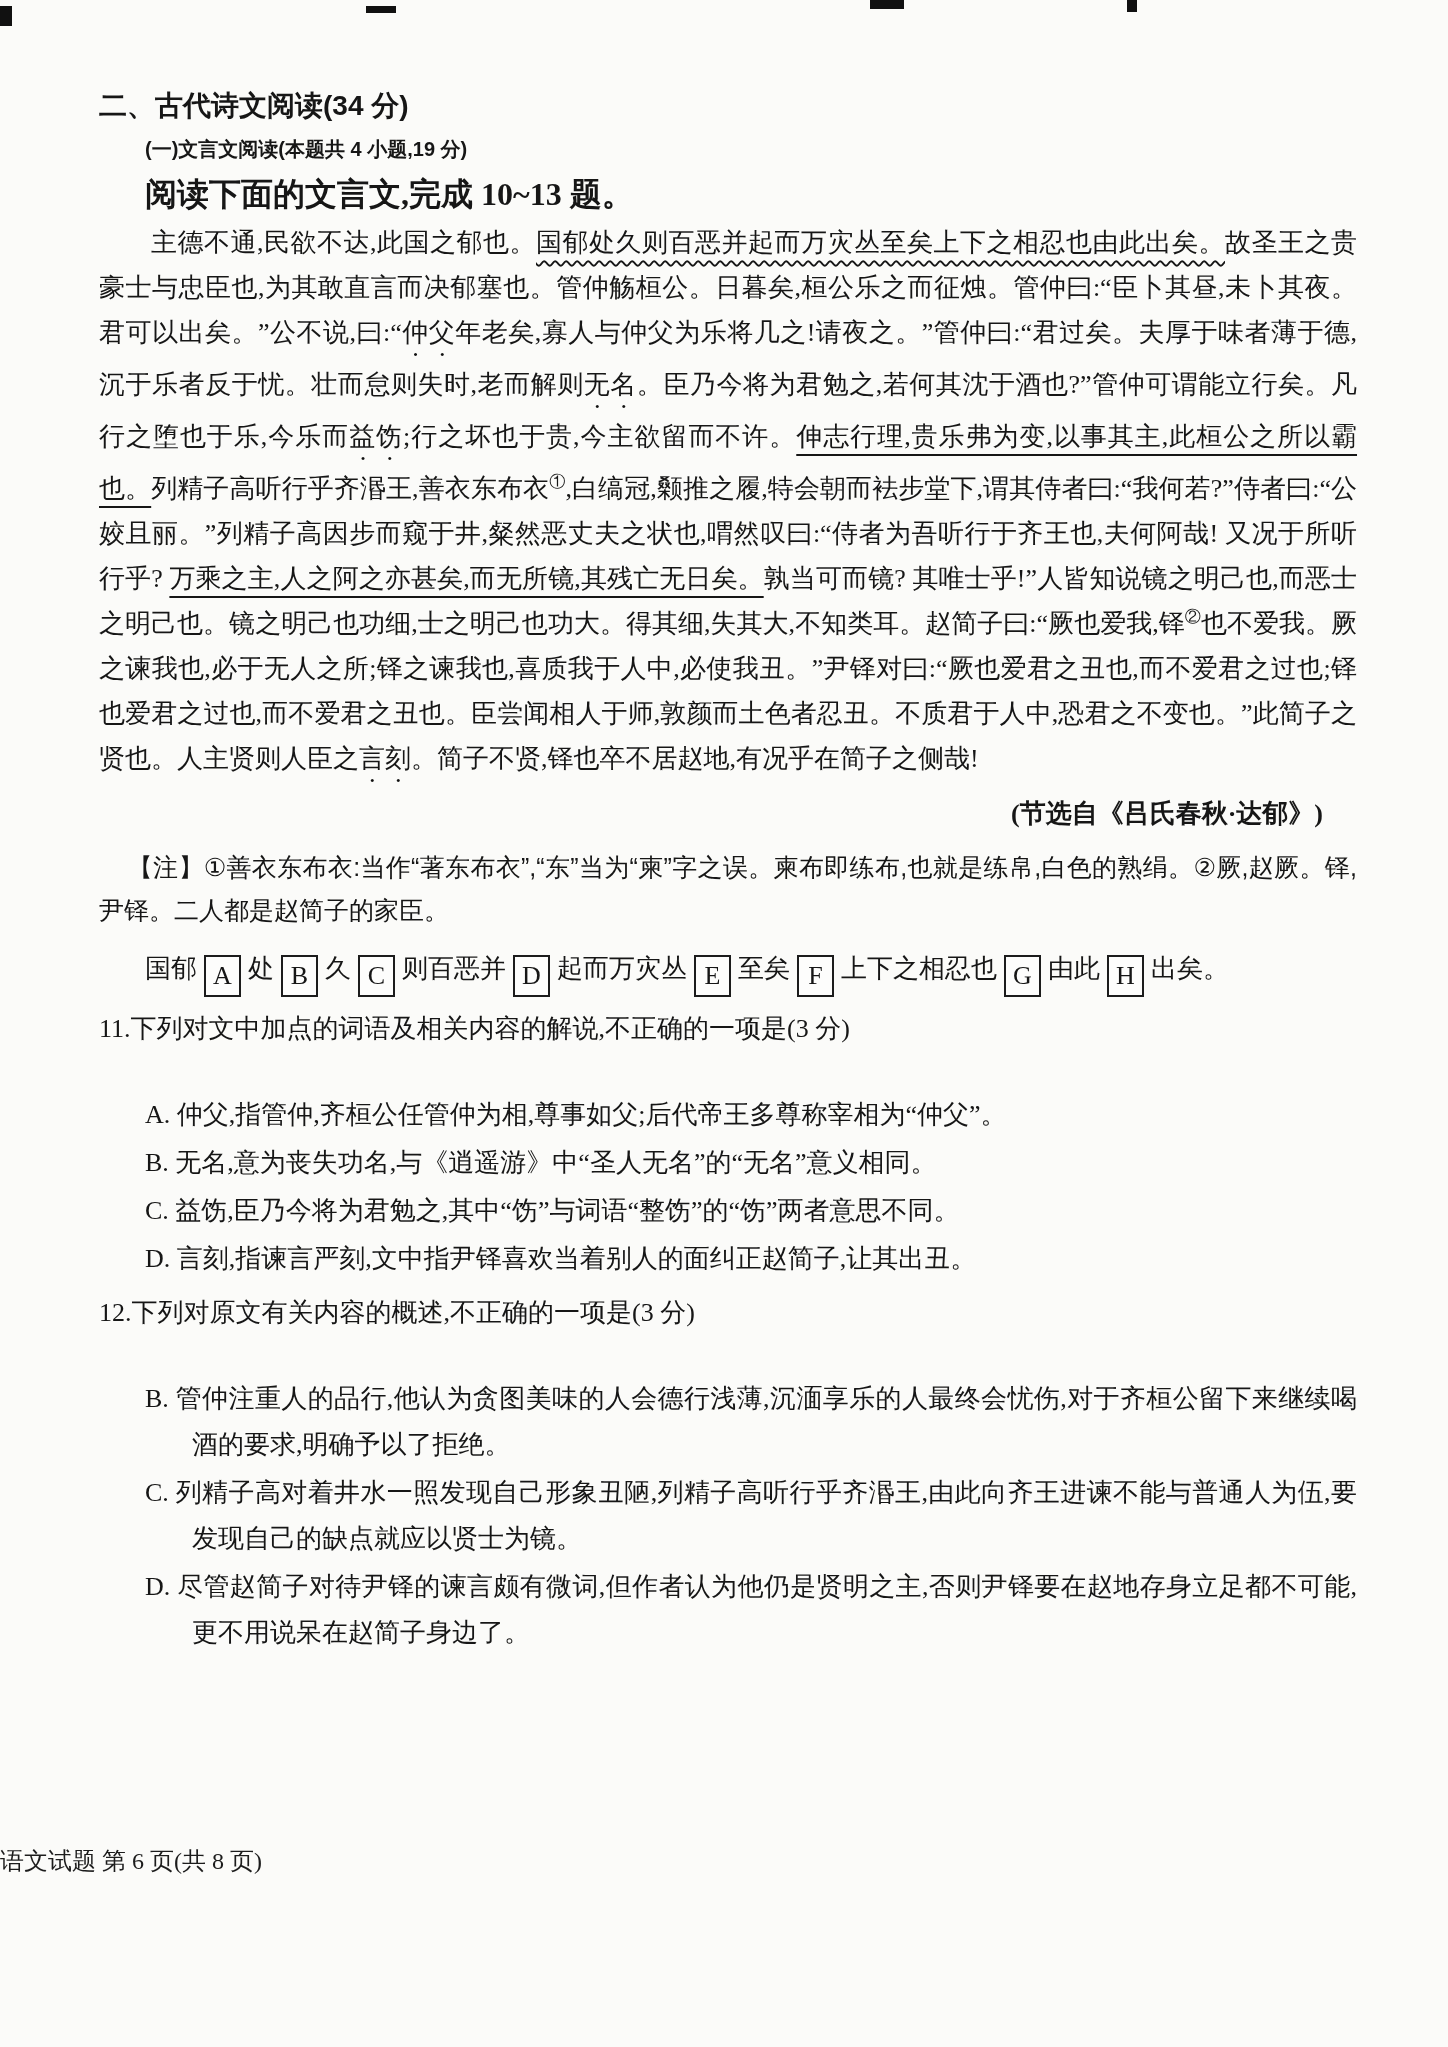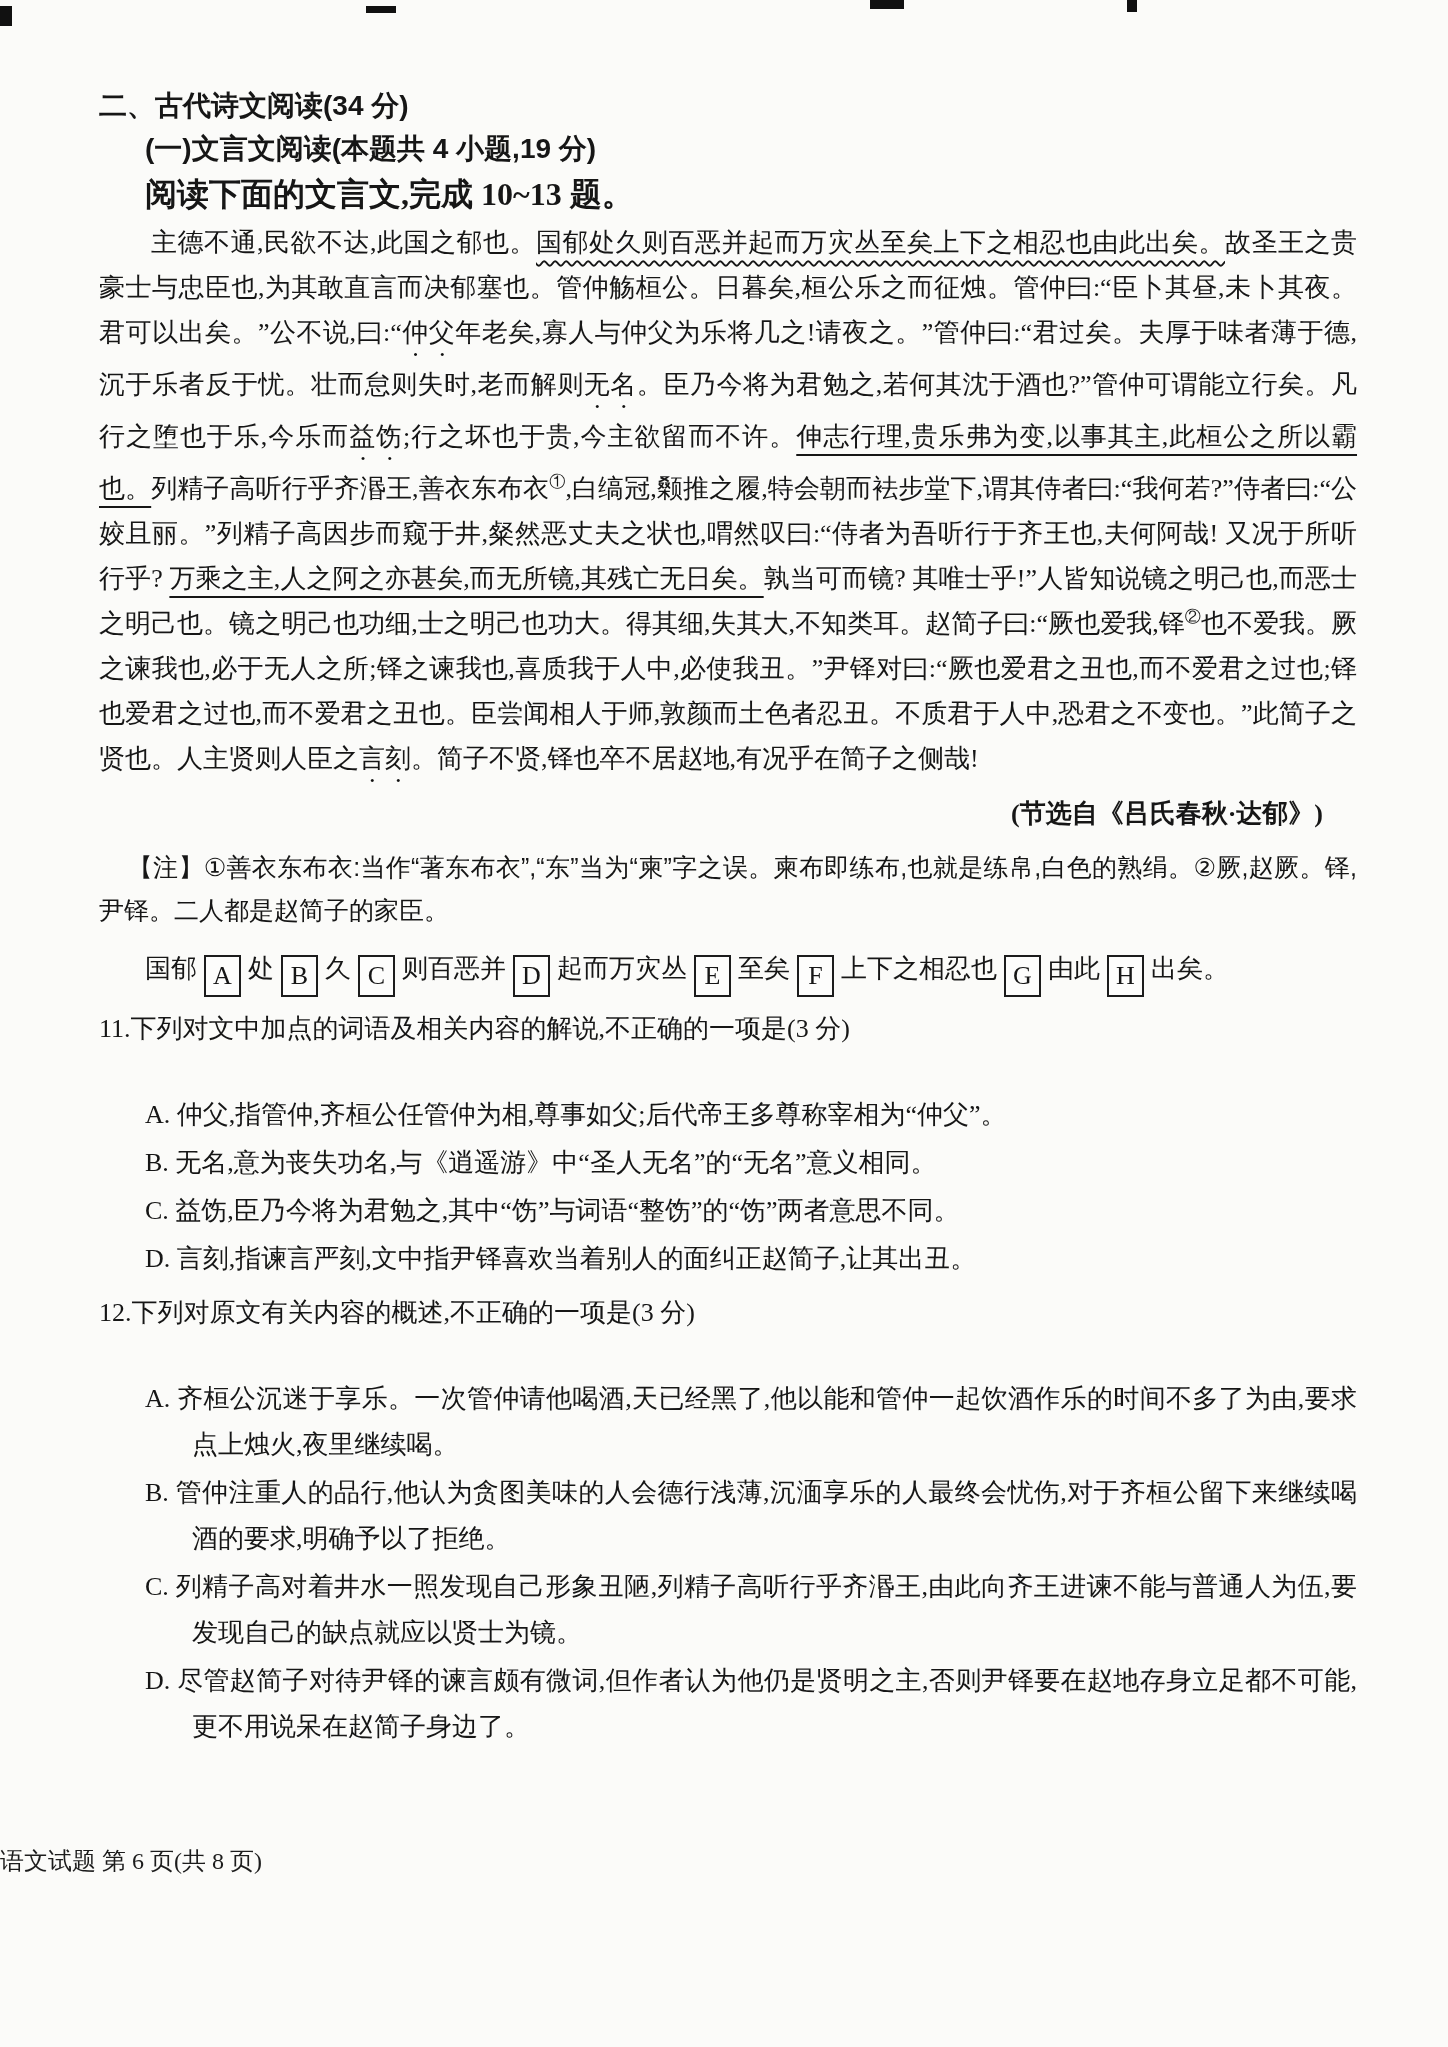--- a/index.html
+++ b/index.html
@@ -19,21 +19,21 @@
   .sec-title{
     font-family:"Liberation Sans","DejaVu Sans",sans-serif;
     font-weight:bold;
     font-size:28px;
     line-height:40px;
     margin:0;
   }
   .sub-title{
     font-family:"Liberation Sans","DejaVu Sans",sans-serif;
     font-weight:bold;
-    font-size:28px;
+    font-size:20px;
     line-height:46px;
     margin:0 0 0 46px;
   }
   .instruction{
     font-weight:bold;
     font-size:32px;
     line-height:44px;
     margin:0 0 0 46px;
   }
   .passage{
@@ -164,21 +164,20 @@
         <div class="option"><span class="opt-label">A. </span><span>仲父,指管仲,齐桓公任管仲为相,尊事如父;后代帝王多尊称宰相为“仲父”。</span></div>
         <div class="option"><span class="opt-label">B. </span><span>无名,意为丧失功名,与《逍遥游》中“圣人无名”的“无名”意义相同。</span></div>
         <div class="option"><span class="opt-label">C. </span><span>益饬,臣乃今将为君勉之,其中“饬”与词语“整饬”的“饬”两者意思不同。</span></div>
         <div class="option"><span class="opt-label">D. </span><span>言刻,指谏言严刻,文中指尹铎喜欢当着别人的面纠正赵简子,让其出丑。</span></div>
       </div>
   </div>
 
   <div class="question">
     <p class="q-stem"><span class="q-number">12.</span><span>下列对原文有关内容的概述,不正确的一项是(3 分)</span></p>
     <div class="options">
-        <div class="option"><span class="opt-label">A. </span><span>齐桓公沉迷于享乐。一次管仲请他喝酒,天已经黑了,他以能和管仲一起饮酒作乐的时间不多了为由,要求点上烛火,夜里继续喝。</span></div>
         <div class="option"><span class="opt-label">B. </span><span>管仲注重人的品行,他认为贪图美味的人会德行浅薄,沉湎享乐的人最终会忧伤,对于齐桓公留下来继续喝酒的要求,明确予以了拒绝。</span></div>
         <div class="option"><span class="opt-label">C. </span><span>列精子高对着井水一照发现自己形象丑陋,列精子高听行乎齐湣王,由此向齐王进谏不能与普通人为伍,要发现自己的缺点就应以贤士为镜。</span></div>
         <div class="option"><span class="opt-label">D. </span><span>尽管赵简子对待尹铎的谏言颇有微词,但作者认为他仍是贤明之主,否则尹铎要在赵地存身立足都不可能,更不用说呆在赵简子身边了。</span></div>
       </div>
   </div>
 
 </div>
 
 <div class="footer">语文试题  第 6 页(共 8 页)</div>
 

